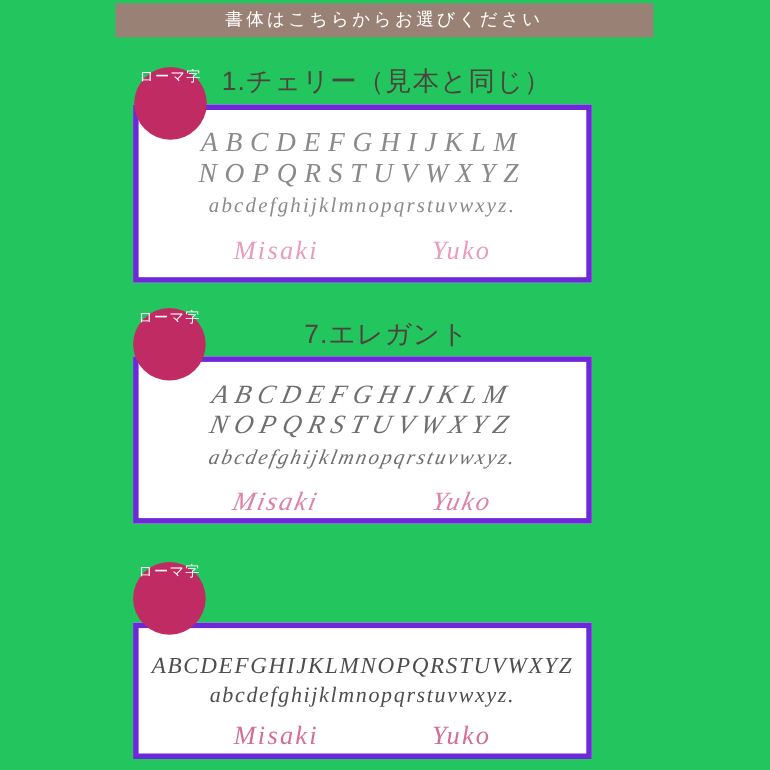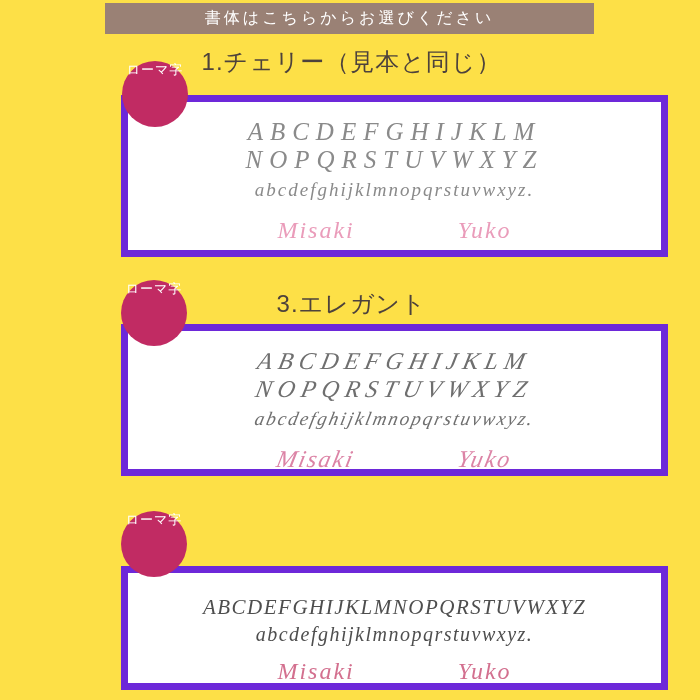--- a/index.html
+++ b/index.html
@@ -1,46 +1,46 @@
 <!DOCTYPE html>
 <html><head>
 <meta charset="utf-8">
 <style>
   html,body { margin:0; padding:0; background:#ffffff; }
   body { width:700px; height:700px; font-family:"Liberation Sans","DejaVu Sans",sans-serif; }
-  .canvas { position:relative; width:700px; height:700px; background:#fde047; overflow:hidden; }
+  .canvas { position:relative; width:700px; height:700px; background:#22c55e; overflow:hidden; }
 
   
   .header {
     position:absolute; left:105px; top:3px; width:489px; height:31px;
     background:#9a8175; color:#ffffff;
     display:flex; align-items:center; justify-content:center;
     font-size:16px; letter-spacing:3px;
   }
 
   
   .section-title {
     position:absolute; left:121px; width:461px; text-align:center;
     color:#4d423c; font-size:24px; letter-spacing:1px; white-space:nowrap;
   }
-  .t1 { top:46px; } .t2 { top:288px; } .t3 { top:521px; }
+  .t1 { top:58px; } .t2 { top:288px; } .t3 { top:521px; }
 
   
   .badge {
     position:absolute; width:66px; height:66px; border-radius:50%;
     background:#c12b63; color:#ffffff; z-index:2;
     display:flex; align-items:flex-start; justify-content:center;
     font-size:13px; letter-spacing:1px;font-family:Liberation Serif, serif;
   }
   .b1 { left:122px; top:61px; } .b2 { left:121px; top:280px; } .b3 { left:121px; top:511px; }
 
   
   .box {
-    position:absolute; left:121px; width:547px; background:#ffffff;
-    border:7px solid #6d28d9; box-sizing:border-box;
+    position:absolute; left:121px; width:417px; background:#ffffff;
+    border:5px solid #6d28d9; box-sizing:border-box;
     display:flex; flex-direction:column; align-items:center;
   }
   .box1 { top:95px;  height:162px; padding-top:16px; }
   .box2 { top:324px; height:152px; padding-top:16px; }
   .box3 { top:566px; height:124px; padding-top:20px; }
 
   .sample-line { line-height:28px; white-space:nowrap; }
 
   
   .cherry .upper { font-family:"Liberation Serif","DejaVu Serif",serif; font-style:italic;
@@ -85,21 +85,21 @@
   <div class="box box1 cherry">
     <div class="sample-line upper">ABCDEFGHIJKLM</div>
     <div class="sample-line upper">NOPQRSTUVWXYZ</div>
     <div class="sample-line lower">abcdefghijklmnopqrstuvwxyz.</div>
     <div class="names">
       <span class="name">Misaki</span>
       <span class="name">Yuko</span>
     </div>
   </div>
 
-  <div class="section-title t2">3.エレガント</div>
+  <div class="section-title t2">7.エレガント</div>
   <div class="badge b2">
     <span>ローマ字</span>
   </div>
   <div class="box box2 elegant">
     <div class="sample-line upper">ABCDEFGHIJKLM</div>
     <div class="sample-line upper">NOPQRSTUVWXYZ</div>
     <div class="sample-line lower">abcdefghijklmnopqrstuvwxyz.</div>
     <div class="names">
       <span class="name">Misaki</span>
       <span class="name">Yuko</span>

